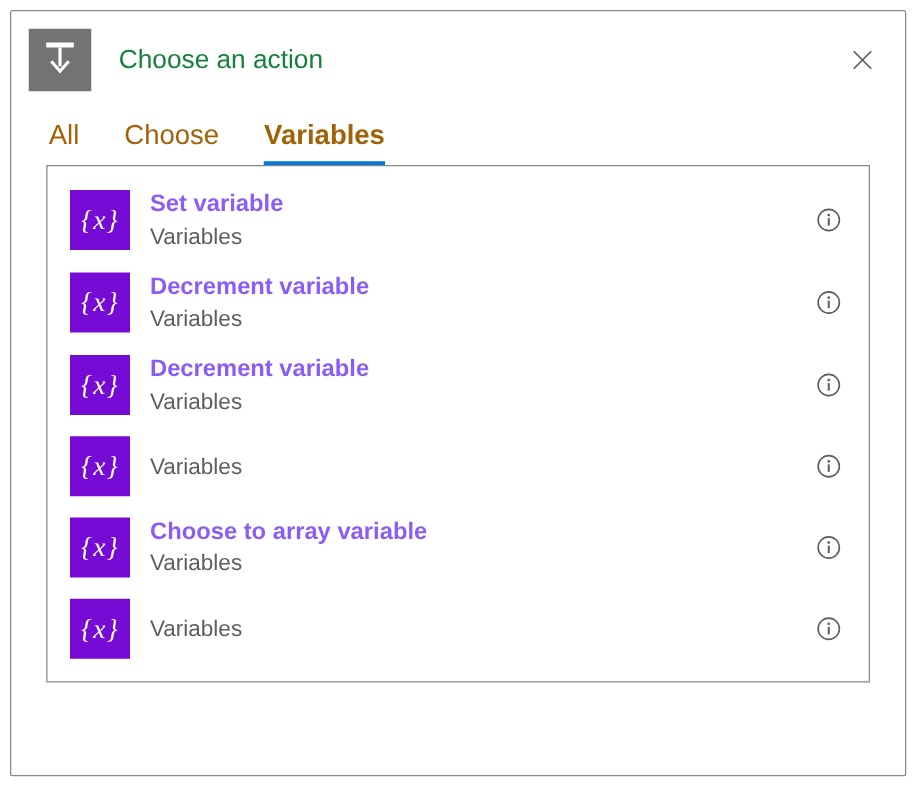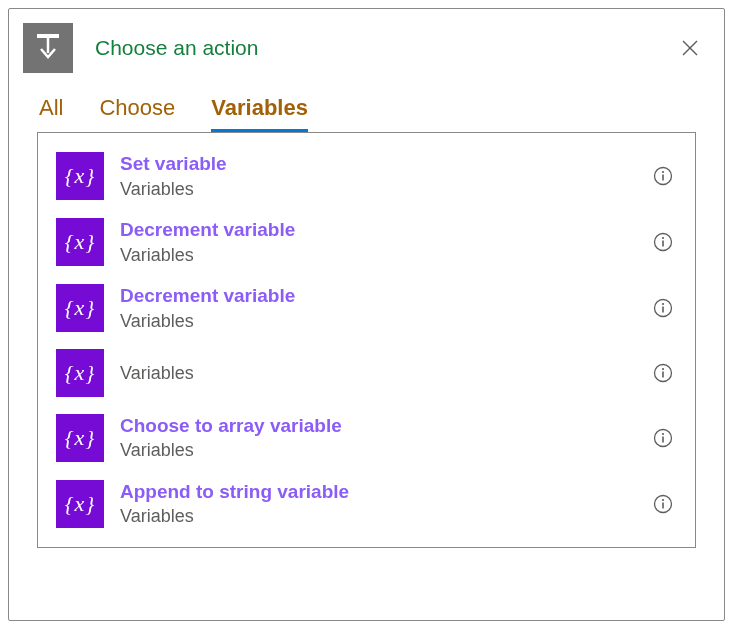--- a/index.html
+++ b/index.html
@@ -234,21 +234,20 @@
               <circle cx="10" cy="6" r="1.1" fill="currentColor"></circle>
               <rect x="9.2" y="8.5" width="1.6" height="6" fill="currentColor"></rect>
             </svg>
           </div>
         </div>
         <div class="action-row">
           <div class="action-icon">
             <span class="glyph">{<span style="font-style:italic">x</span>}</span>
           </div>
           <div class="action-text">
-            <div class="action-title">Append to string variable</div>
             <div class="action-sub">Variables</div>
           </div>
           <div class="info-btn">
             <svg width="20" height="20" viewBox="0 0 20 20">
               <circle cx="10" cy="10" r="8.5" fill="none" stroke="currentColor" stroke-width="1.3"></circle>
               <circle cx="10" cy="6" r="1.1" fill="currentColor"></circle>
               <rect x="9.2" y="8.5" width="1.6" height="6" fill="currentColor"></rect>
             </svg>
           </div>
         </div>

